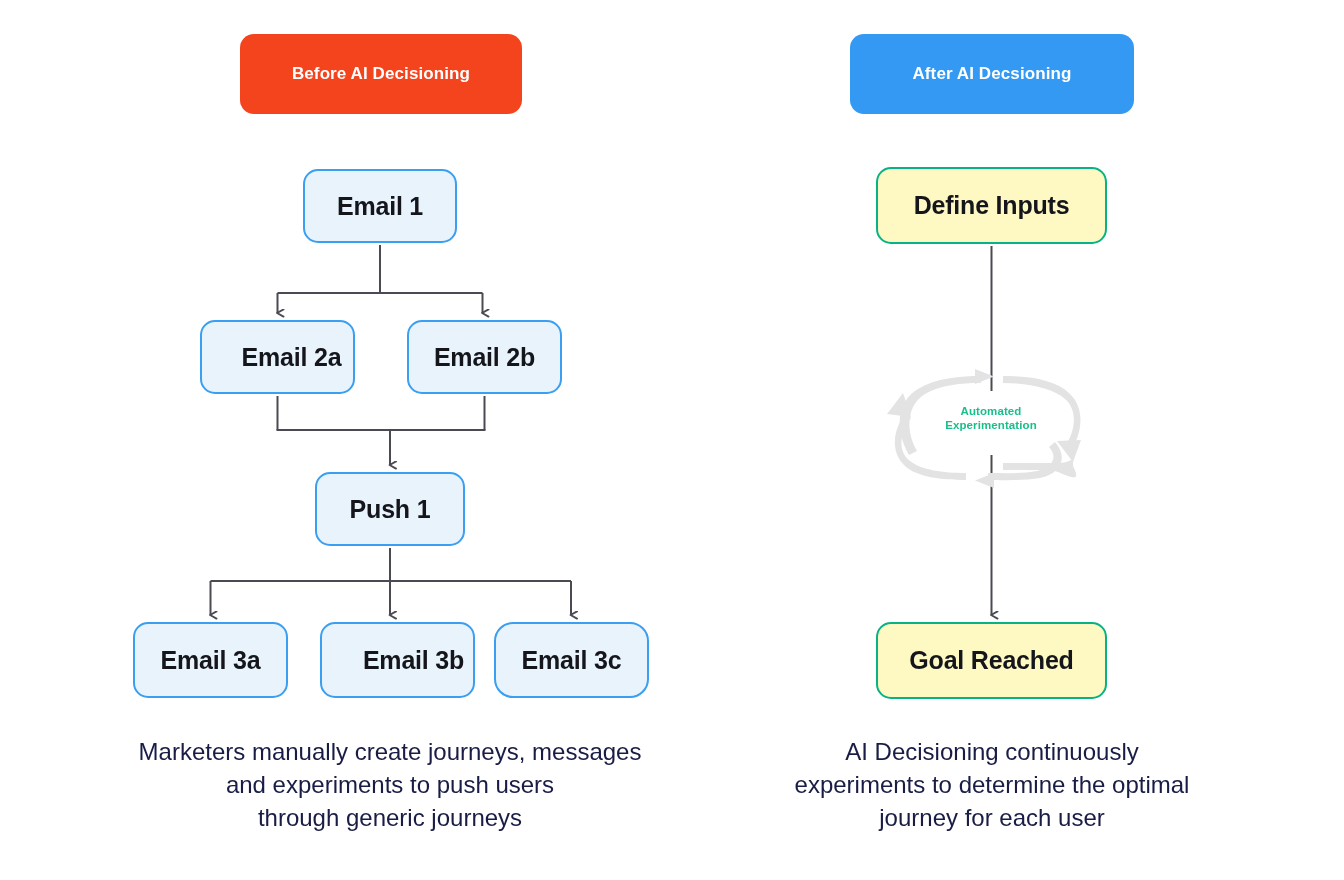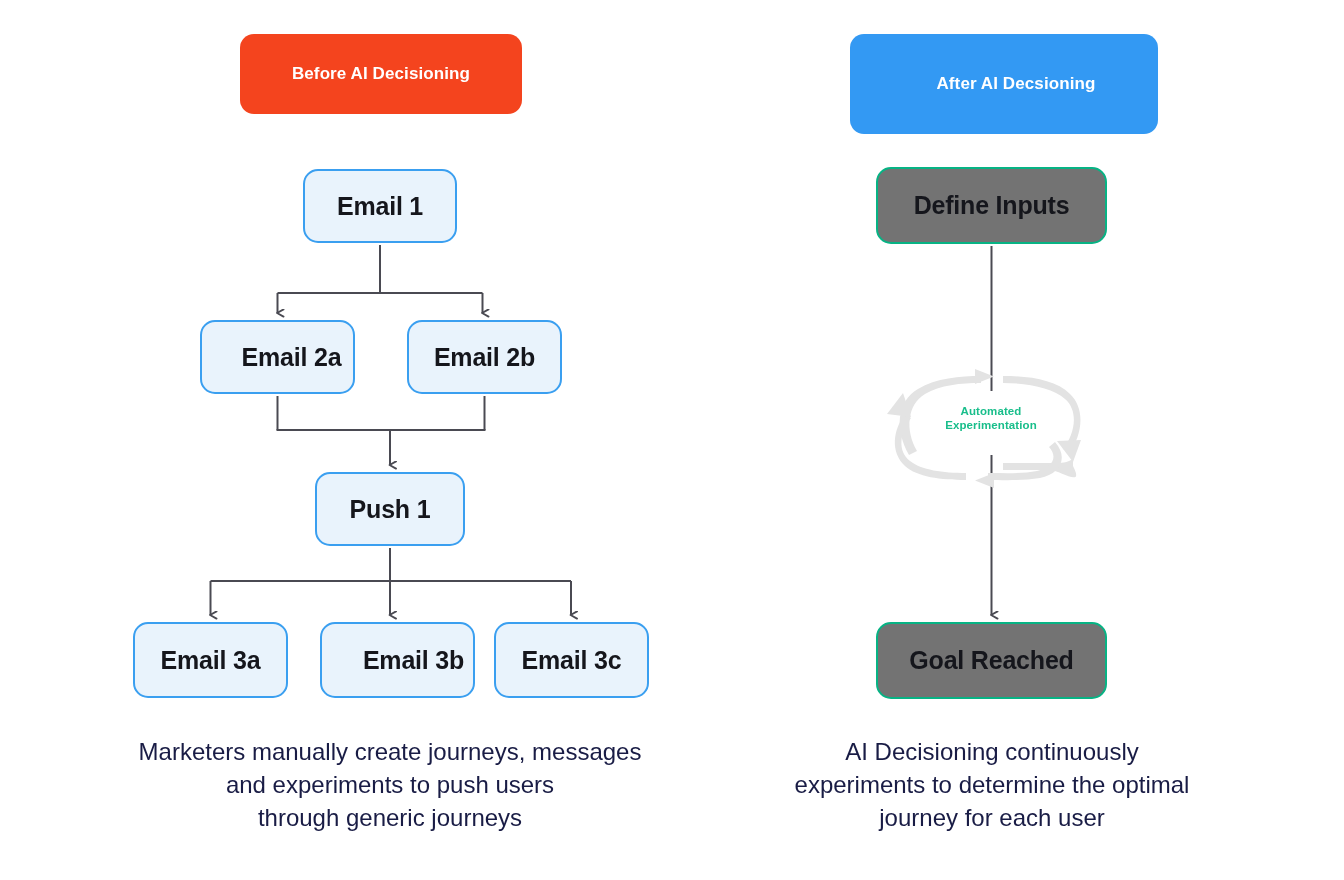--- a/index.html
+++ b/index.html
@@ -30,23 +30,22 @@
     color: #ffffff;
     font-weight: bold;
     font-size: 17px;
     letter-spacing: .1px;
   }
   .pill-before {
     left: 240px; top: 34px; width: 282px; height: 80px;
     background: #f4441e;
   }
   .pill-after {
-    left: 850px; top: 34px; width: 284px; height: 100px;
+    left: 850px; top: 34px; width: 284px; height: 80px;
     background: #3399f3;
-    padding-left: 24px;
   }
 
   
   .node {
     position: absolute;
     display: flex;
     align-items: center;
     justify-content: center;
     box-sizing: border-box;
     border-radius: 15px;
@@ -54,32 +53,32 @@
     color: #15161c;
     letter-spacing: -.2px;
     text-align: left;
   }
   .node-blue {
     background: #e9f3fc;
     border: 2.5px solid #3a9ff0;
     font-size: 25px;
   }
   .node-green {
-    background: #737373;
+    background: #fef9c3;
     border: 2.5px solid #07b384;
     font-size: 25px;
   }
 
   .n-email1   { left: 303px; top: 169px; width: 154px; height: 74px; }
   .n-email2a  { left: 200px; top: 320px; width: 155px; height: 74px; padding-left: 28px; }
   .n-email2b  { left: 407px; top: 320px; width: 155px; height: 74px; }
   .n-push1    { left: 315px; top: 472px; width: 150px; height: 74px; }
   .n-email3a  { left: 133px; top: 622px; width: 155px; height: 76px; }
   .n-email3b  { left: 320px; top: 622px; width: 155px; height: 76px; padding-left: 32px; }
-  .n-email3c  { left: 494px; top: 622px; width: 155px; height: 76px; }
+  .n-email3c  { left: 494px; top: 622px; width: 155px; height: 76px; border-radius: 19px; }
 
   .n-define   { left: 876px; top: 167px; width: 231px; height: 77px; }
   .n-goal     { left: 876px; top: 622px; width: 231px; height: 77px; }
 
   
   .wires {
     position: absolute;
     left: 0; top: 0;
     width: 1344px; height: 880px;
     pointer-events: none;

